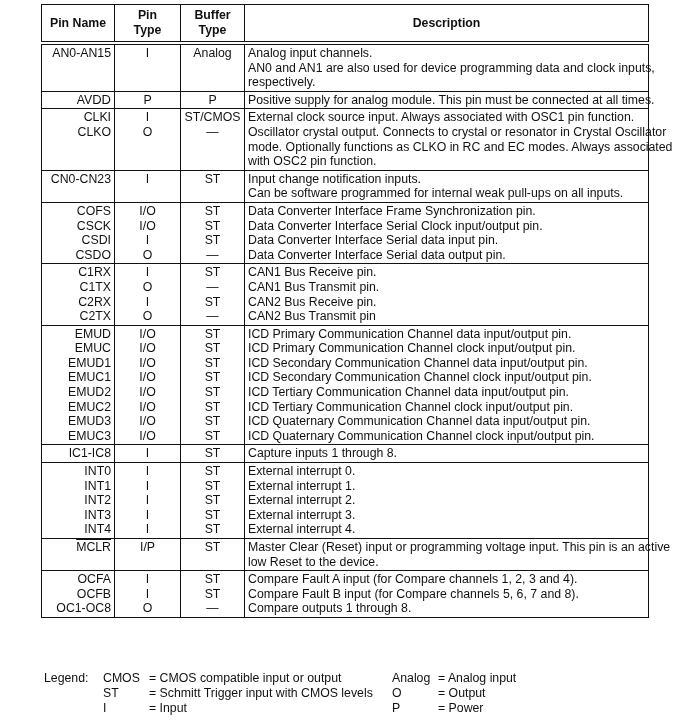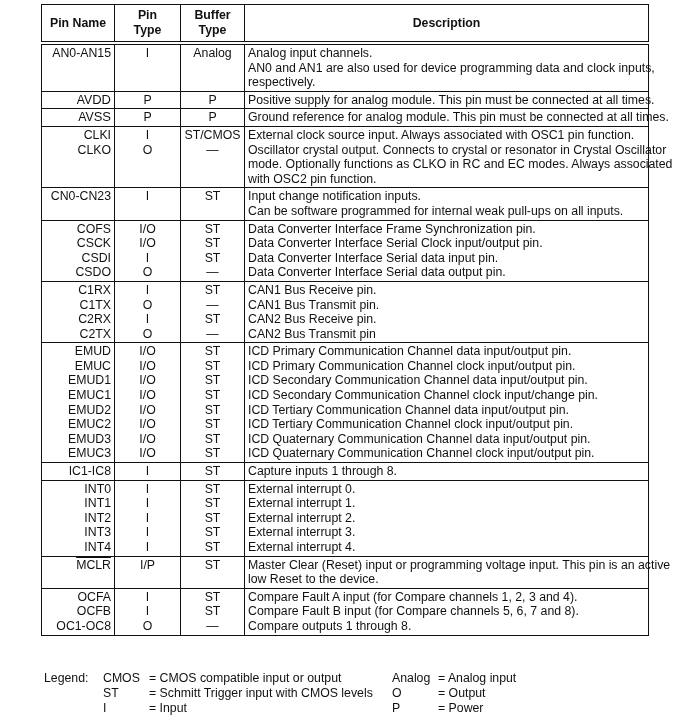--- a/index.html
+++ b/index.html
@@ -73,34 +73,20 @@
         </td>
         <td class="c-buf">
           <span class="line">P</span>
         </td>
         <td class="c-desc">
           <span class="line">Positive supply for analog module. This pin must be connected at all times.</span>
         </td>
       </tr>
       <tr class="grp">
         <td class="c-name">
-          <span class="line"><span>AV</span><span class="sc">SS</span></span>
-        </td>
-        <td class="c-pin">
-          <span class="line">P</span>
-        </td>
-        <td class="c-buf">
-          <span class="line">P</span>
-        </td>
-        <td class="c-desc">
-          <span class="line">Ground reference for analog module. This pin must be connected at all times.</span>
-        </td>
-      </tr>
-      <tr class="grp">
-        <td class="c-name">
           <span class="line">CLKI</span>
           <span class="line">CLKO</span>
           <span class="line">&nbsp;</span>
           <span class="line">&nbsp;</span>
         </td>
         <td class="c-pin">
           <span class="line">I</span>
           <span class="line">O</span>
           <span class="line">&nbsp;</span>
           <span class="line">&nbsp;</span>
@@ -216,21 +202,21 @@
           <span class="line">ST</span>
           <span class="line">ST</span>
           <span class="line">ST</span>
           <span class="line">ST</span>
           <span class="line">ST</span>
         </td>
         <td class="c-desc">
           <span class="line">ICD Primary Communication Channel data input/output pin.</span>
           <span class="line">ICD Primary Communication Channel clock input/output pin.</span>
           <span class="line">ICD Secondary Communication Channel data input/output pin.</span>
-          <span class="line">ICD Secondary Communication Channel clock input/change pin.</span>
+          <span class="line">ICD Secondary Communication Channel clock input/output pin.</span>
           <span class="line">ICD Tertiary Communication Channel data input/output pin.</span>
           <span class="line">ICD Tertiary Communication Channel clock input/output pin.</span>
           <span class="line">ICD Quaternary Communication Channel data input/output pin.</span>
           <span class="line">ICD Quaternary Communication Channel clock input/output pin.</span>
         </td>
       </tr>
       <tr class="grp">
         <td class="c-name">
           <span class="line">IC1-IC8</span>
         </td>

